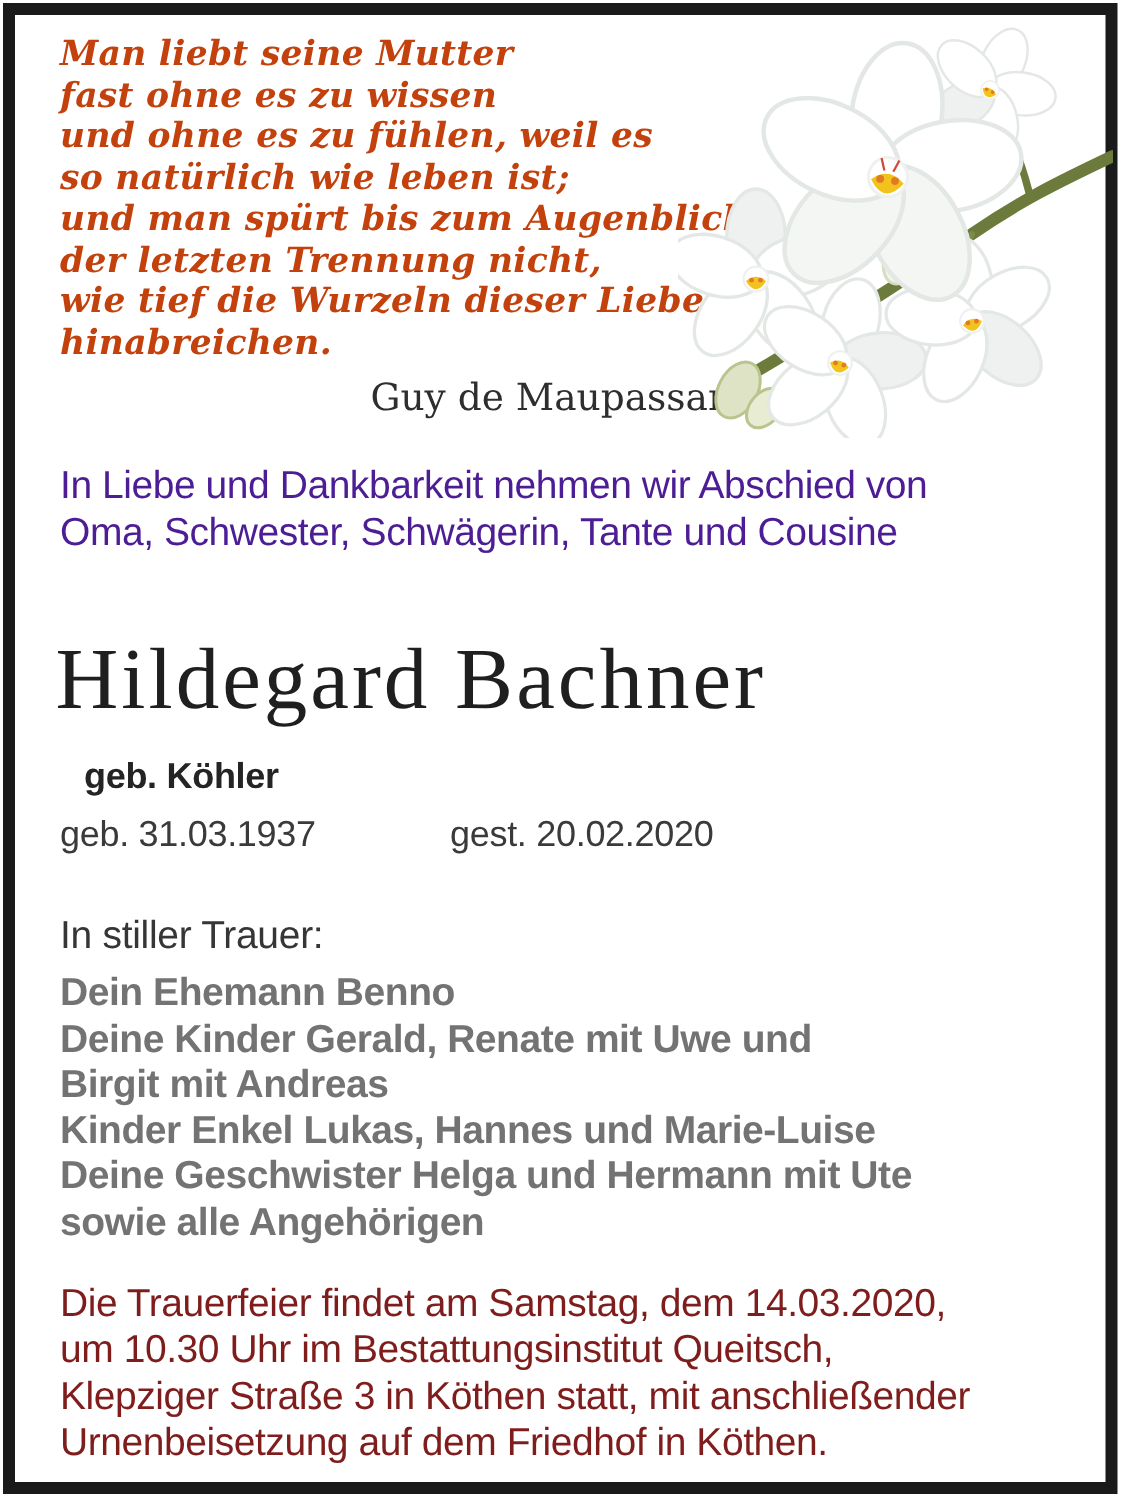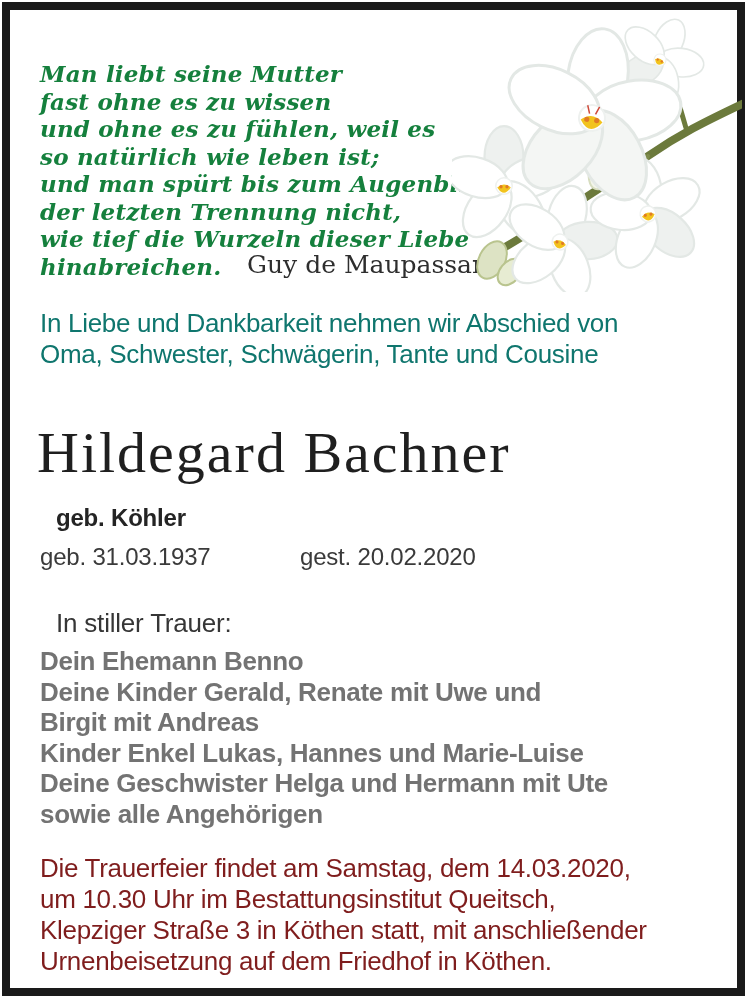--- a/index.html
+++ b/index.html
@@ -14,37 +14,36 @@
     position:absolute;left:2px;top:2px;right:4px;bottom:4px;
     border:8px solid #1a1a1a;
     background:#ffffff;
   }
   
   .poem{
     position:absolute;left:40px;top:22px;width:430px;
     font-family:"DejaVu Serif", serif;
     font-style:italic;font-weight:bold;
     font-size:23px;line-height:27.5px;
-    color:#15803d;
+    color:#c2410c;
     letter-spacing:.2px;
-    margin-top:38px;
   }
   .attribution{
     position:absolute;left:247px;top:250px;
     font-family:"DejaVu Serif", serif;
     font-size:25px;color:#2e2e2e;
   }
   
   .orchid{
     position:absolute;left:452px;top:8px;width:290px;height:284px;
   }
   
   .intro{
     position:absolute;left:40px;top:308px;width:690px;
-    font-size:26px;line-height:31px;color:#0f766e;
+    font-size:26px;line-height:31px;color:#4c1d95;
     letter-spacing:-0.3px;
   }
   
   .name{
     position:absolute;left:37px;top:413px;width:700px;
     font-family:"Liberation Serif", serif;
     font-size:58px;line-height:80px;
     color:#1f1f1f;letter-spacing:2px;
     white-space:nowrap;
   }
@@ -52,21 +51,21 @@
     position:absolute;left:56px;top:504px;
     font-size:24px;font-weight:bold;color:#242424;
     letter-spacing:-0.2px;
   }
   .dates{
     position:absolute;left:40px;top:543px;width:600px;height:30px;
     font-size:24px;color:#3a3a3a;letter-spacing:-0.2px;
   }
   .dates .death{position:absolute;left:260px;top:0;}
   .trauer-heading{
-    position:absolute;left:56px;top:608px;
+    position:absolute;left:40px;top:608px;
     font-size:26px;color:#363636;letter-spacing:-0.2px;
   }
   .family{
     position:absolute;left:40px;top:646px;width:660px;
     font-size:26px;font-weight:bold;line-height:30.5px;
     color:#737373;letter-spacing:-0.3px;
   }
   .funeral{
     position:absolute;left:40px;top:853px;width:680px;
     font-size:26px;line-height:31px;color:#7f1d1d;

